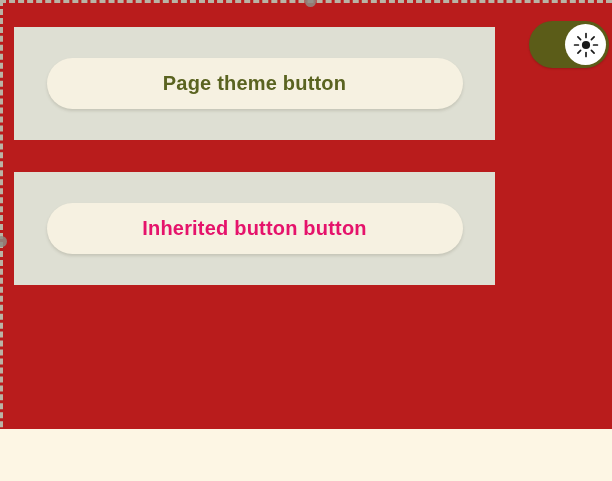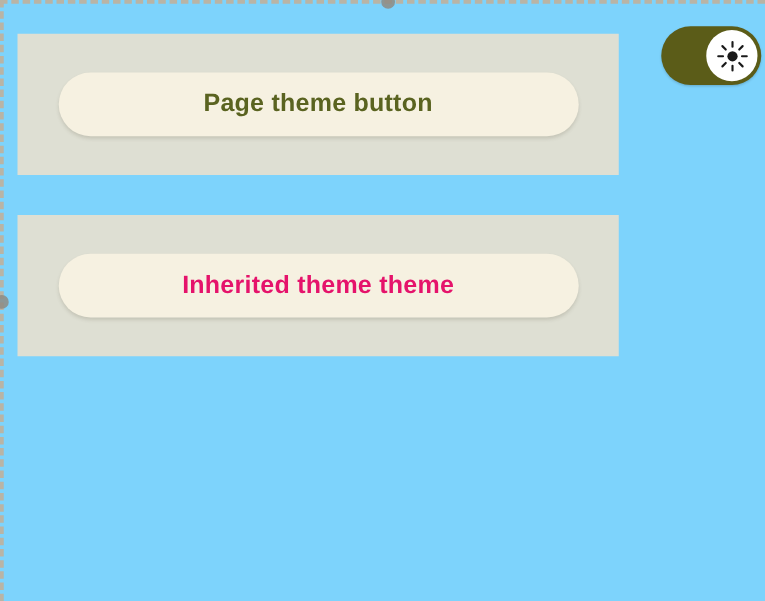--- a/index.html
+++ b/index.html
@@ -13,22 +13,22 @@
     font-family: "Liberation Sans", sans-serif;
     background: #fdf6e4;
   }
 
   
   #page-frame {
     position: absolute;
     left: 0;
     top: 0;
     width: 612px;
-    height: 481px;
-    background: #7dd3fc;
+    height: 429px;
+    background: #b91c1c;
     box-sizing: border-box;
     overflow: hidden;
   }
 
   
   .sel-edge {
     position: absolute;
     pointer-events: none;
   }
   .sel-edge-top {
@@ -171,17 +171,17 @@
         </svg>
       </span>
     </span>
   </button>
 
   <div id="card-page" class="theme-card light">
     <button id="btn-page" class="pill-button on-light">Page theme button</button>
   </div>
 
   <div id="card-inherit" class="theme-card light">
-    <button id="btn-inherit" class="pill-button on-light">Inherited theme theme</button>
+    <button id="btn-inherit" class="pill-button on-light">Inherited button button</button>
   </div>
 
 
 </div>
 
 </body></html>

